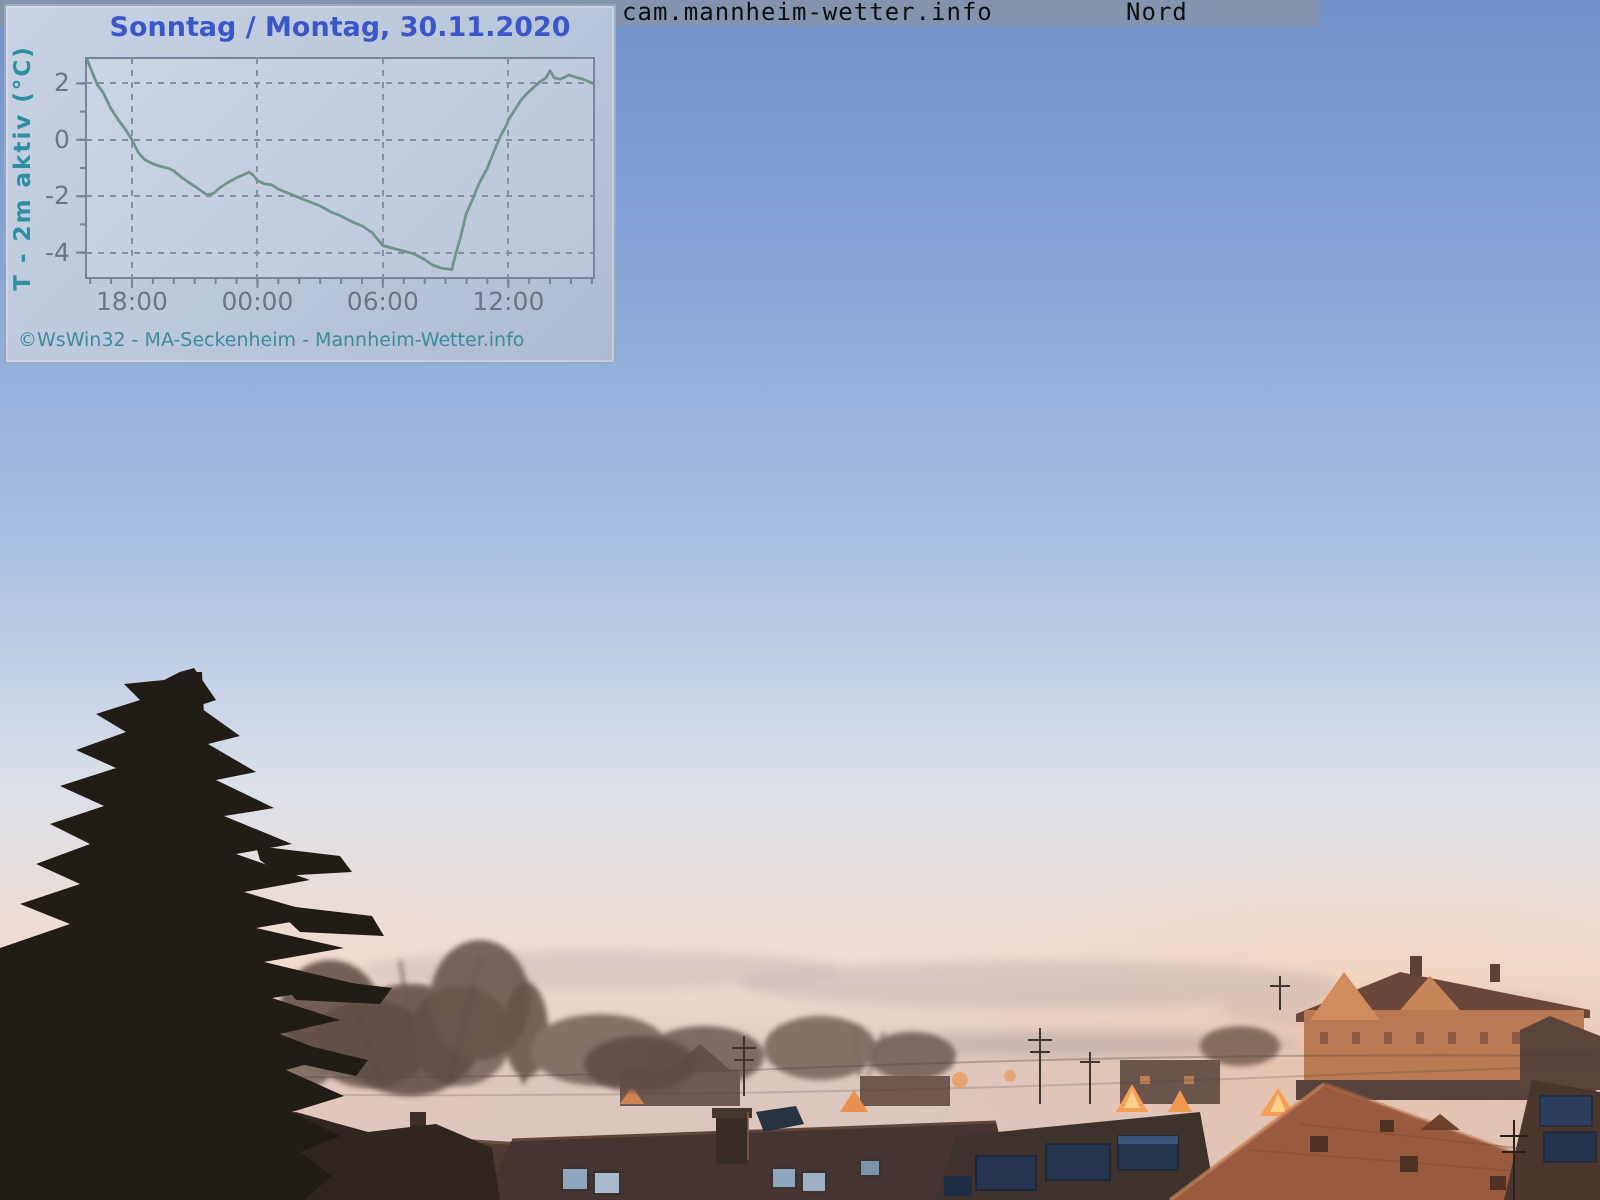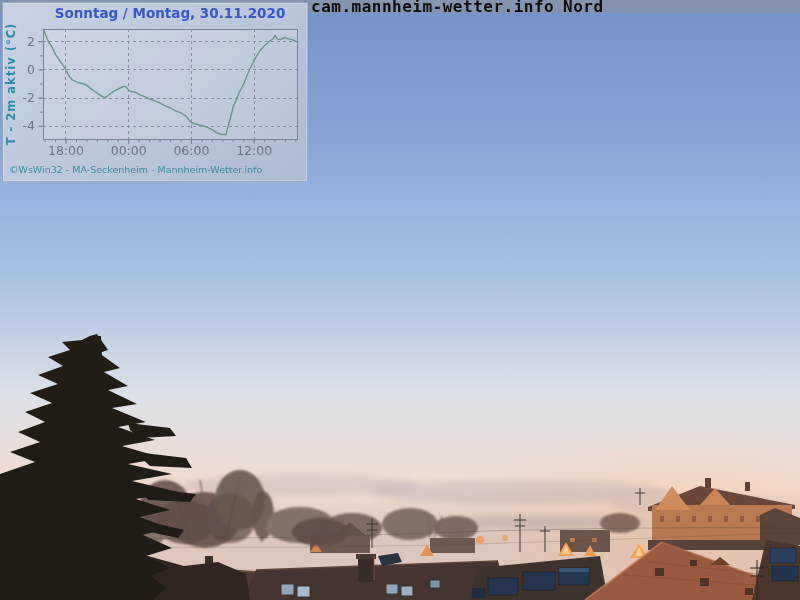--- a/index.html
+++ b/index.html
@@ -12,24 +12,24 @@
       var(--sky_mid) 46%,
       var(--sky_pale) 66%,
       var(--sky_horizon) 81%,
       var(--sky_haze) 90%,
       var(--sky_haze) 100%);
   }
   .glow-left,.glow-right{position:absolute;inset:0;pointer-events:none;}
   .glow-right{background:radial-gradient(ellipse 340px 150px at 86% 88%, rgba(255,185,130,0.30), rgba(255,185,130,0) 70%);}
   .glow-left{background:radial-gradient(ellipse 300px 130px at 12% 86%, rgba(255,205,190,0.28), rgba(255,205,190,0) 70%);}
   .top-bar{
-    position:absolute;left:0;top:0;width:800px;height:13px;
+    position:absolute;left:0;top:0;width:660px;height:13px;
     background:var(--bar_bg);z-index:2;
     font-family:"DejaVu Sans Mono","Liberation Mono",monospace;
-    font-weight:bold;font-size:16px;line-height:13px;
+    font-weight:normal;font-size:12px;line-height:13px;
     color:var(--bar_text);letter-spacing:0.5px;white-space:nowrap;
   }
   .top-bar .site{position:absolute;left:311px;top:0;}
   .top-bar .dir{position:absolute;left:563px;top:0;}
   .top-bar .ts{position:absolute;right:3px;top:0;}
   .chart-panel{
     position:absolute;left:2px;top:2px;width:304px;height:178px;z-index:3;
     background:linear-gradient(135deg, #c8d2e3 0%, var(--panel_bg) 55%, #aebbd2 100%);
     border:1px solid rgba(130,145,170,0.55);
     box-shadow:0 0 0 1px rgba(230,236,245,0.35) inset;

